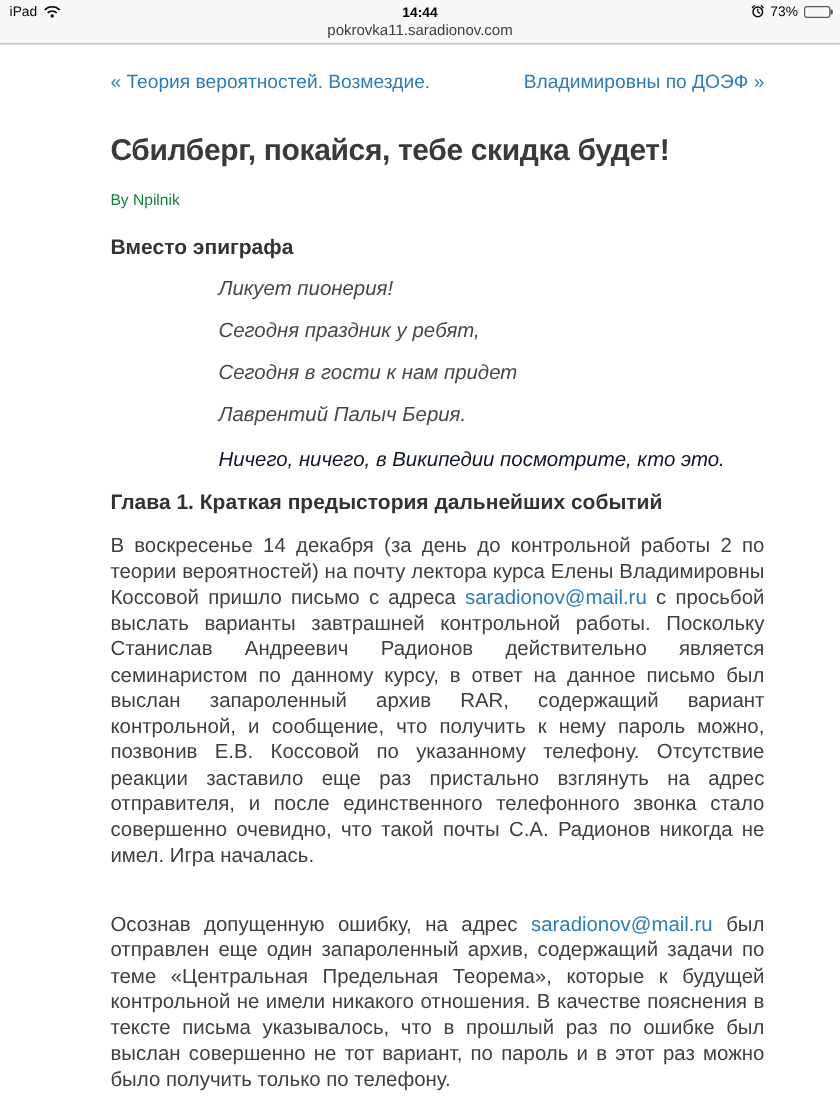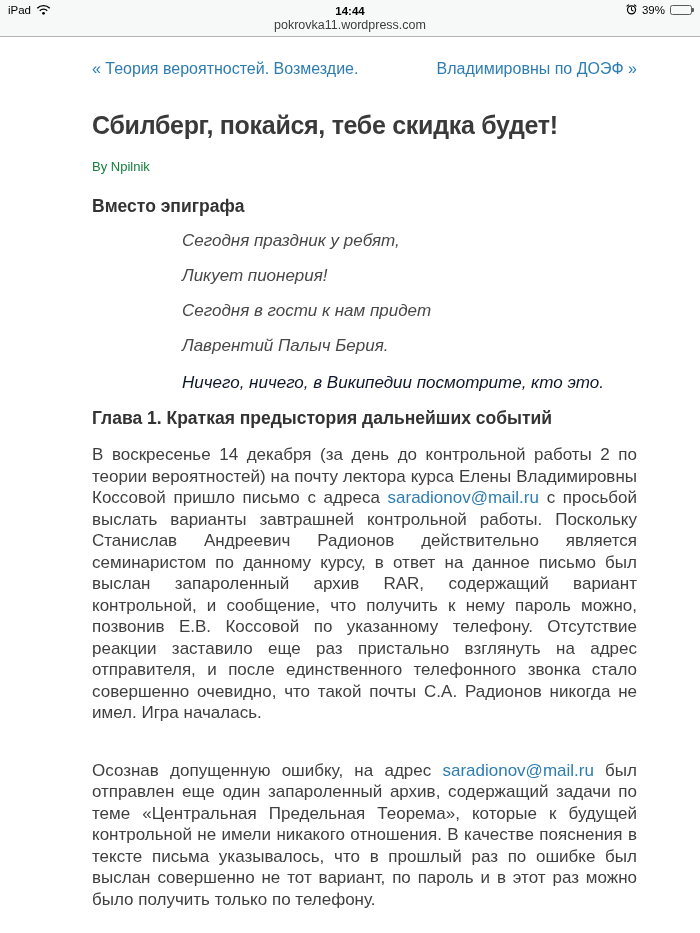--- a/index.html
+++ b/index.html
@@ -63,46 +63,46 @@
         <span class="sb-time">14:44</span>
       </div>
       <div class="sb-right">
         <span style="display:inline-flex;">
           <svg width="11" height="11" viewBox="0 0 12 12">
             <circle cx="6" cy="6.4" r="4.4" stroke="#000" stroke-width="1.3" fill="none"></circle>
             <path d="M6 3.8 V6.5 L7.8 7.6" stroke="#000" stroke-width="1.1" fill="none" stroke-linecap="round"></path>
             <path d="M1.1 2.4 L2.8 0.9 M10.9 2.4 L9.2 0.9" stroke="#000" stroke-width="1.2" stroke-linecap="round"></path>
           </svg>
         </span>
-        <span class="sb-text">39%</span>
+        <span class="sb-text">73%</span>
         <span class="battery-shell">
           <span class="battery-fill"></span>
           <span class="battery-nub"></span>
         </span>
       </div>
     </div>
     <div class="sb-row2">
-      <span>pokrovka11.wordpress.com</span>
+      <span>pokrovka11.saradionov.com</span>
     </div>
   </div>
 
   <div class="content">
 
     <div class="nav-row">
       <a class="blue-link" href="#">« Теория вероятностей. Возмездие.</a>
       <a class="blue-link" href="#">Владимировны по ДОЭФ »</a>
     </div>
 
     <h1 class="post-title">Сбилберг, покайся, тебе скидка будет!</h1>
     <div class="byline">By Npilnik</div>
 
     <h3 class="section-heading">Вместо эпиграфа</h3>
     <div class="poem">
+      <p>Ликует пионерия!</p>
       <p>Сегодня праздник у ребят,</p>
-      <p>Ликует пионерия!</p>
       <p>Сегодня в гости к нам придет</p>
       <p>Лаврентий Палыч Берия.</p>
     </div>
 
     <div class="quote-single">Ничего, ничего, в Википедии посмотрите, кто это.</div>
 
     <h3 class="section-heading chapter-heading">Глава 1. Краткая предыстория дальнейших событий</h3>
 
     <p class="body-para"><span>В воскресенье 14 декабря (за день до контрольной работы 2 по теории вероятностей) на почту лектора курса Елены Владимировны Коссовой пришло письмо с адреса </span><a class="blue-link" href="#">saradionov@mail.ru</a><span> с просьбой выслать варианты завтрашней контрольной работы. Поскольку Станислав Андреевич Радионов действительно является семинаристом по данному курсу, в ответ на данное письмо был выслан запароленный архив RAR, содержащий вариант контрольной, и сообщение, что получить к нему пароль можно, позвонив Е.В. Коссовой по указанному телефону. Отсутствие реакции заставило еще раз пристально взглянуть на адрес отправителя, и после единственного телефонного звонка стало совершенно очевидно, что такой почты С.А. Радионов никогда не имел. Игра началась.</span></p>
 

